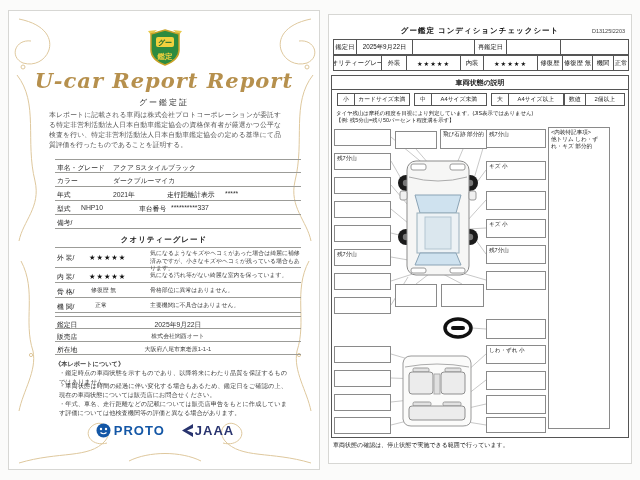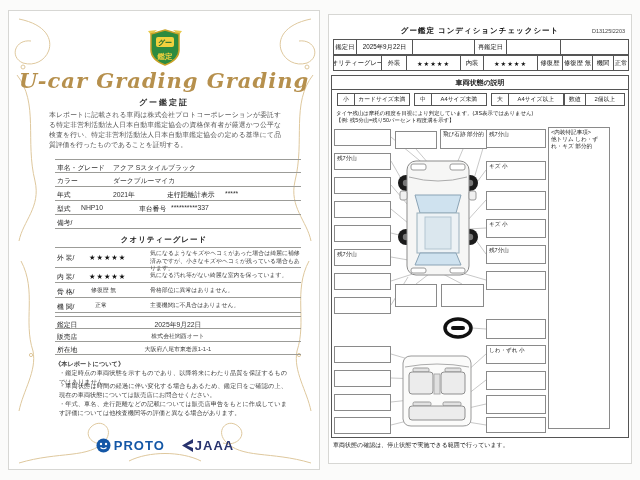--- a/index.html
+++ b/index.html
@@ -4,21 +4,21 @@
 <style>
   html,body{margin:0;padding:0;background:#fbfbfa;}
   #stage{position:relative;width:640px;height:480px;background:#fbfbfa;overflow:hidden;
          font-family:"Liberation Sans",sans-serif;color:#222;}
   .page{position:absolute;background:#fff;border:1px solid #d7d7d4;box-sizing:border-box;}
   .abs{position:absolute;}
   .ctr{text-align:center;width:100%;}
   
   #lp .title{font-family:"DejaVu Serif",serif;font-style:italic;font-weight:bold;
              color:#b6904d;font-size:21px;letter-spacing:1px;}
-  #lp .sub{font-size:8px;font-weight:bold;color:#333;letter-spacing:2px;}
+  #lp .sub{font-size:8px;font-weight:normal;color:#333;letter-spacing:2px;}
   #lp .intro{font-size:6.8px;line-height:1.45;color:#555;text-align:justify;}
   #lp .sect{font-size:7.5px;font-weight:bold;color:#222;letter-spacing:1px;}
   .srow{position:absolute;left:46px;width:246px;border-bottom:1px solid #9c9c98;box-sizing:border-box;}
   .sl{position:absolute;font-size:6.8px;color:#222;white-space:nowrap;}
   .sv{position:absolute;font-size:6.8px;color:#333;white-space:nowrap;}
   .stars{letter-spacing:1px;font-size:7.2px;color:#111;}
   .desc{font-size:5.9px;line-height:1.3;color:#444;}
   .about{font-size:6.2px;line-height:1.4;color:#444;text-align:justify;}
   .logoP{font-size:13px;font-weight:bold;color:#1457a6;letter-spacing:1px;}
   .logoJ{font-size:13px;font-weight:bold;color:#28336e;letter-spacing:1px;}
@@ -69,21 +69,21 @@
 
     <svg class="abs" style="left:139px;top:17px;" width="34" height="38" viewBox="0 0 34 38">
       <path d="M3 7 L0 3 L9 2 Z" fill="#e8c84a"></path>
       <path d="M31 7 L34 3 L25 2 Z" fill="#e8c84a"></path>
       <path d="M17 2 L31 6 V22 C31 30 25 34 17 37 C9 34 3 30 3 22 V6 Z" fill="#2e8b3f" stroke="#c9a227" stroke-width="1.5"></path>
       <rect x="8" y="9" width="18" height="10" rx="2" fill="#f2d13e"></rect>
       <text x="17" y="17" font-size="7" fill="#1c6b2c" text-anchor="middle" font-weight="bold">グー</text>
       <text x="17" y="31" font-size="7.5" fill="#f2d13e" text-anchor="middle" font-weight="bold">鑑定</text>
     </svg>
 
-    <div class="abs ctr title" style="top:57px;">U-car Grading Grading</div>
+    <div class="abs ctr title" style="top:57px;">U-car Report Report</div>
     <div class="abs ctr sub" style="top:86px;">グー鑑定証</div>
     <div class="abs intro" style="left:40px;top:99px;width:232px;">本レポートに記載される車両は株式会社プロトコーポレーションが委託する特定非営利活動法人日本自動車鑑定協会の資格保有者が厳選かつ公平な検査を行い、特定非営利活動法人日本自動車鑑定協会の定める基準にて品質評価を行ったものであることを証明する。</div>
 
 
     <div class="srow" style="top:148px;height:14px;border-top:1px solid #9c9c98;">
       <span class="sl" style="left:2px;top:3px;">車名・グレード</span>
       <span class="sv" style="left:58px;top:3px;">アクア Sスタイルブラック</span>
     </div>
     <div class="srow" style="top:162px;height:14px;">
       <span class="sl" style="left:2px;top:3px;">カラー</span>
@@ -140,21 +140,21 @@
       <span class="sl" style="left:2px;top:3px;">所在地</span>
       <span class="sv desc" style="left:0;top:4px;width:246px;text-align:center;">大阪府八尾市東老原1-1-1</span>
     </div>
 
     <div class="abs about" style="left:46px;top:349px;width:232px;font-weight:bold;">《本レポートについて》</div>
     <div class="abs about" style="left:50px;top:358px;width:228px;">・鑑定時点の車両状態を示すものであり、以降将来にわたり品質を保証するものではありません。</div>
     <div class="abs about" style="left:50px;top:371px;width:228px;">・車両状態は時間の経過に伴い変化する場合もあるため、鑑定日をご確認の上、現在の車両状態については販売店にお問合せください。</div>
     <div class="abs about" style="left:50px;top:389px;width:228px;">・年式、車名、走行距離などの記載については販売店申告をもとに作成しています。</div>
     <div class="abs about" style="left:50px;top:398px;width:228px;">・評価については他検査機関等の評価と異なる場合があります。</div>
 
-    <div class="abs" style="left:0;top:427px;width:312px;display:flex;justify-content:center;align-items:flex-start;gap:16px;">
+    <div class="abs" style="left:0;top:412px;width:312px;display:flex;justify-content:center;align-items:flex-start;gap:16px;">
       <span style="display:flex;align-items:center;gap:3px;">
         <svg width="15" height="15" viewBox="0 0 15 15">
           <circle cx="7.5" cy="7.5" r="7" fill="#1457a6"></circle>
           <circle cx="5" cy="6" r="1.2" fill="#fff"></circle>
           <circle cx="10" cy="6" r="1.2" fill="#fff"></circle>
           <path d="M4.5 9.5 Q7.5 12 10.5 9.5" stroke="#fff" stroke-width="1.2" fill="none"></path>
         </svg>
         <span class="logoP">PROTO</span>
       </span>
       <span style="display:flex;align-items:center;gap:1px;">

